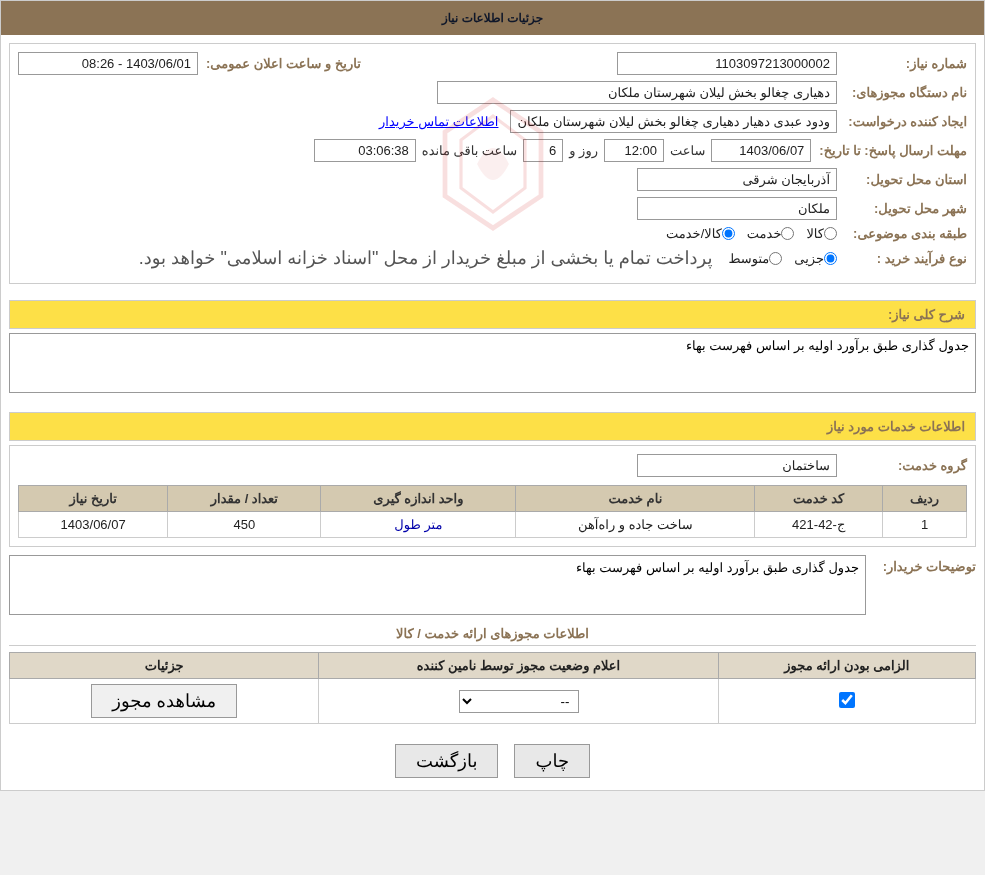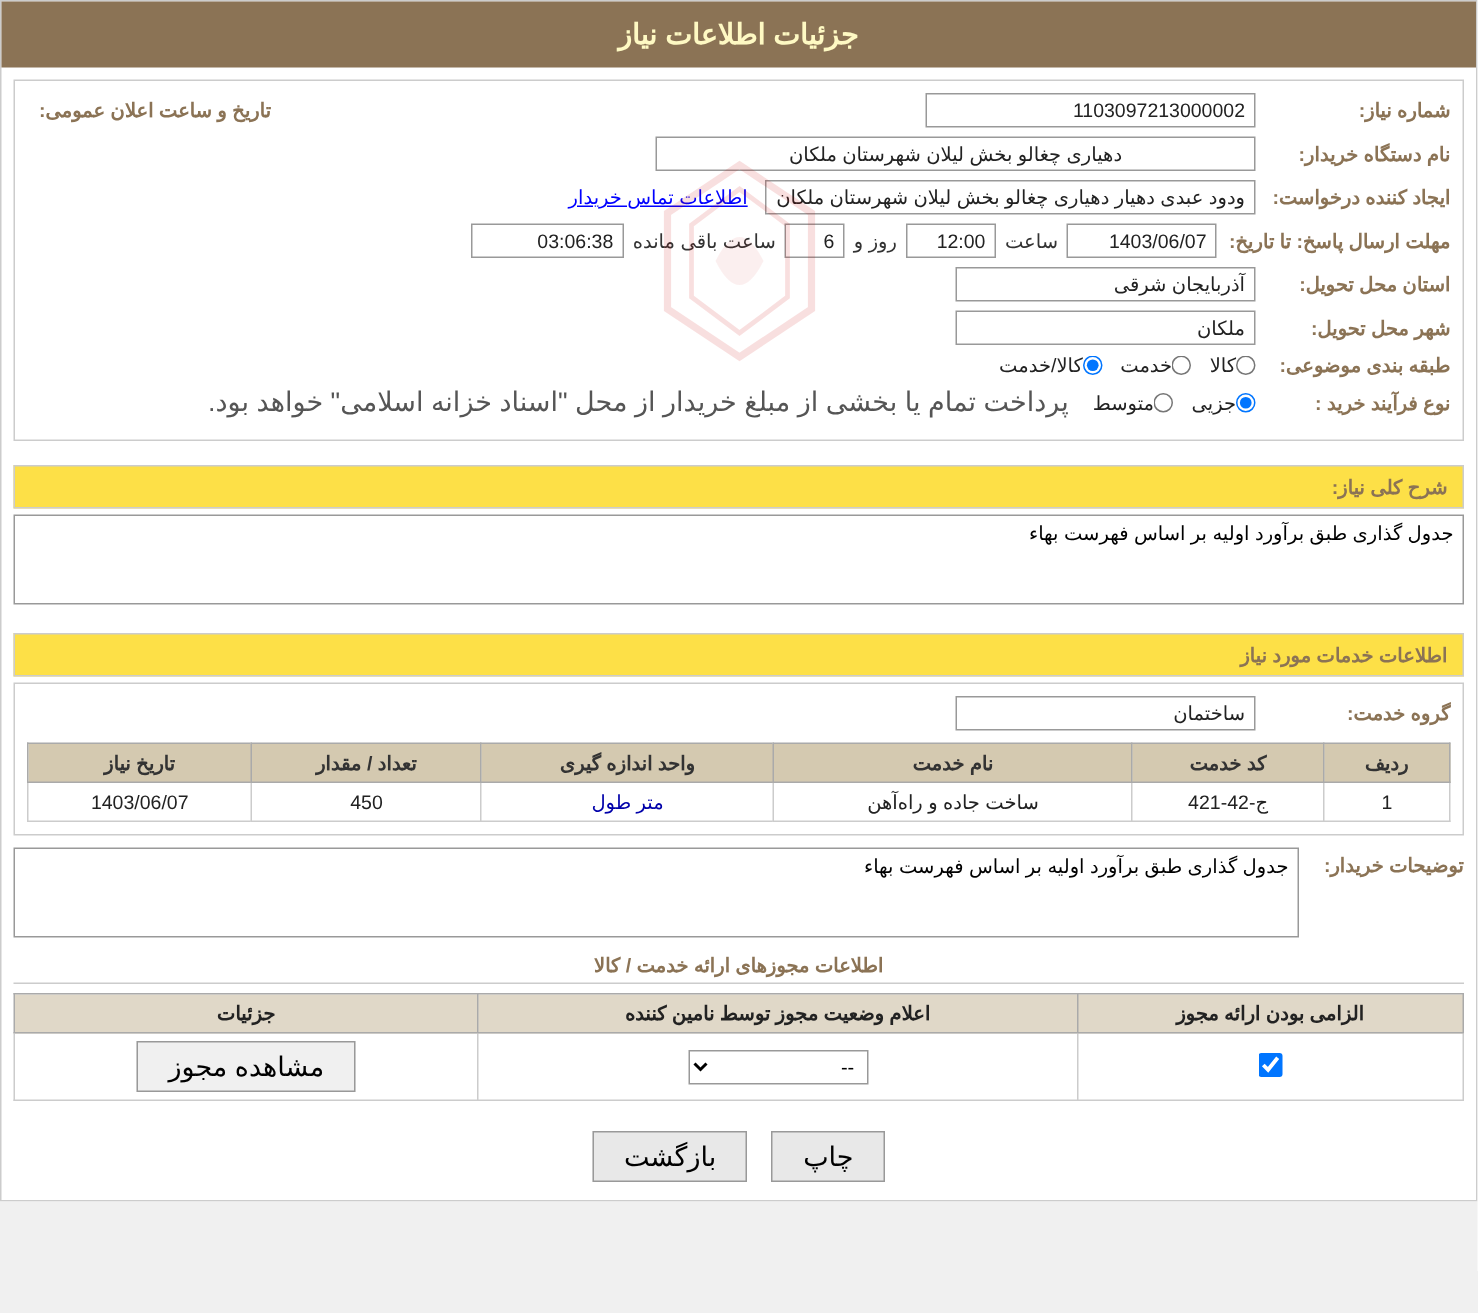--- a/index.html
+++ b/index.html
@@ -11,24 +11,24 @@
       color: #222;
     }
     .page-wrapper {
       max-width: 985px;
       margin: 0 auto;
       background: #fff;
       border: 1px solid #ccc;
     }
     .header-bar {
       background: #8B7355;
-      color: #fef9c3;
+      color: #0f172a;
       text-align: center;
       padding: 10px 0;
-      font-size: 19px;
+      font-size: 12px;
       font-weight: bold;
     }
     .section {
       border: 1px solid #ccc;
       margin: 8px;
       padding: 8px;
     }
     .form-row {
       display: flex;
       align-items: center;
@@ -201,25 +201,26 @@
       <path d="M50 10 L80 30 L80 70 L50 90 L20 70 L20 30 Z" fill="none" stroke="#c00" stroke-width="3"></path>
       <path d="M50 20 L70 35 L70 65 L50 80 L30 65 L30 35 Z" fill="none" stroke="#c00" stroke-width="2"></path>
       <path d="M40 50 Q50 30 60 50 Q50 70 40 50" fill="#c00" opacity="0.5"></path>
     </svg>
 
     <div class="form-row">
       <span class="label">شماره نیاز:</span>
       <div class="value-box" style="min-width:220px;">1103097213000002</div>
       <span style="flex:1;"></span>
       <span class="label">تاریخ و ساعت اعلان عمومی:</span>
-    </div>
-
-    <div class="form-row">
-      <span class="label">نام دستگاه خریدار:</span>
-      <div class="value-box" style="min-width:400px;text-align:center;">دهیاری چغالو بخش لیلان شهرستان ملکان</div>
+      <div class="value-box" style="min-width:180px;">1403/06/01 - 08:26</div>
+    </div>
+
+    <div class="form-row">
+      <span class="label">نام دستگاه مجوزهای:</span>
+      <div class="value-box" style="min-width:400px;">دهیاری چغالو بخش لیلان شهرستان ملکان</div>
     </div>
 
     <div class="form-row">
       <span class="label">ایجاد کننده درخواست:</span>
       <div class="value-box" style="min-width:320px;">ودود عبدی دهیار دهیاری چغالو بخش لیلان شهرستان ملکان</div>
       <span style="margin-right:12px;" class="link-text">اطلاعات تماس خریدار</span>
     </div>
 
     <div class="form-row">
       <span class="label">مهلت ارسال پاسخ: تا تاریخ:</span>

